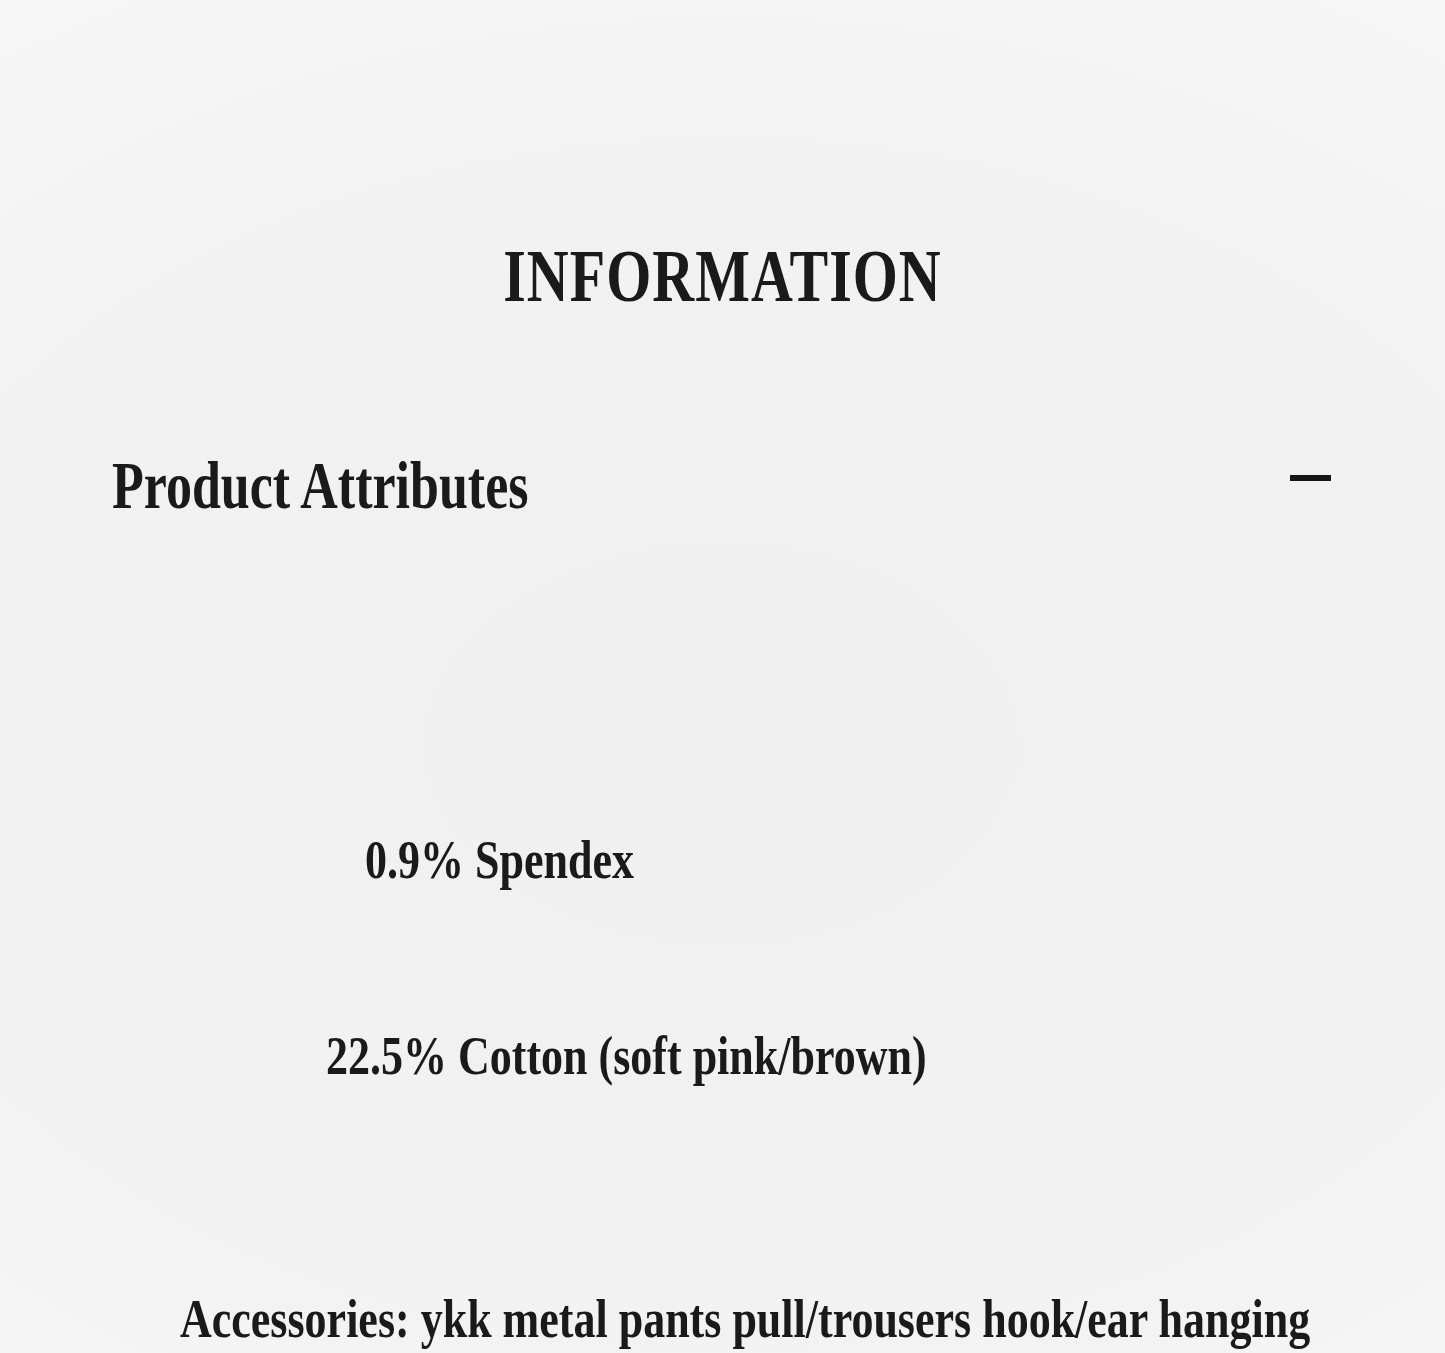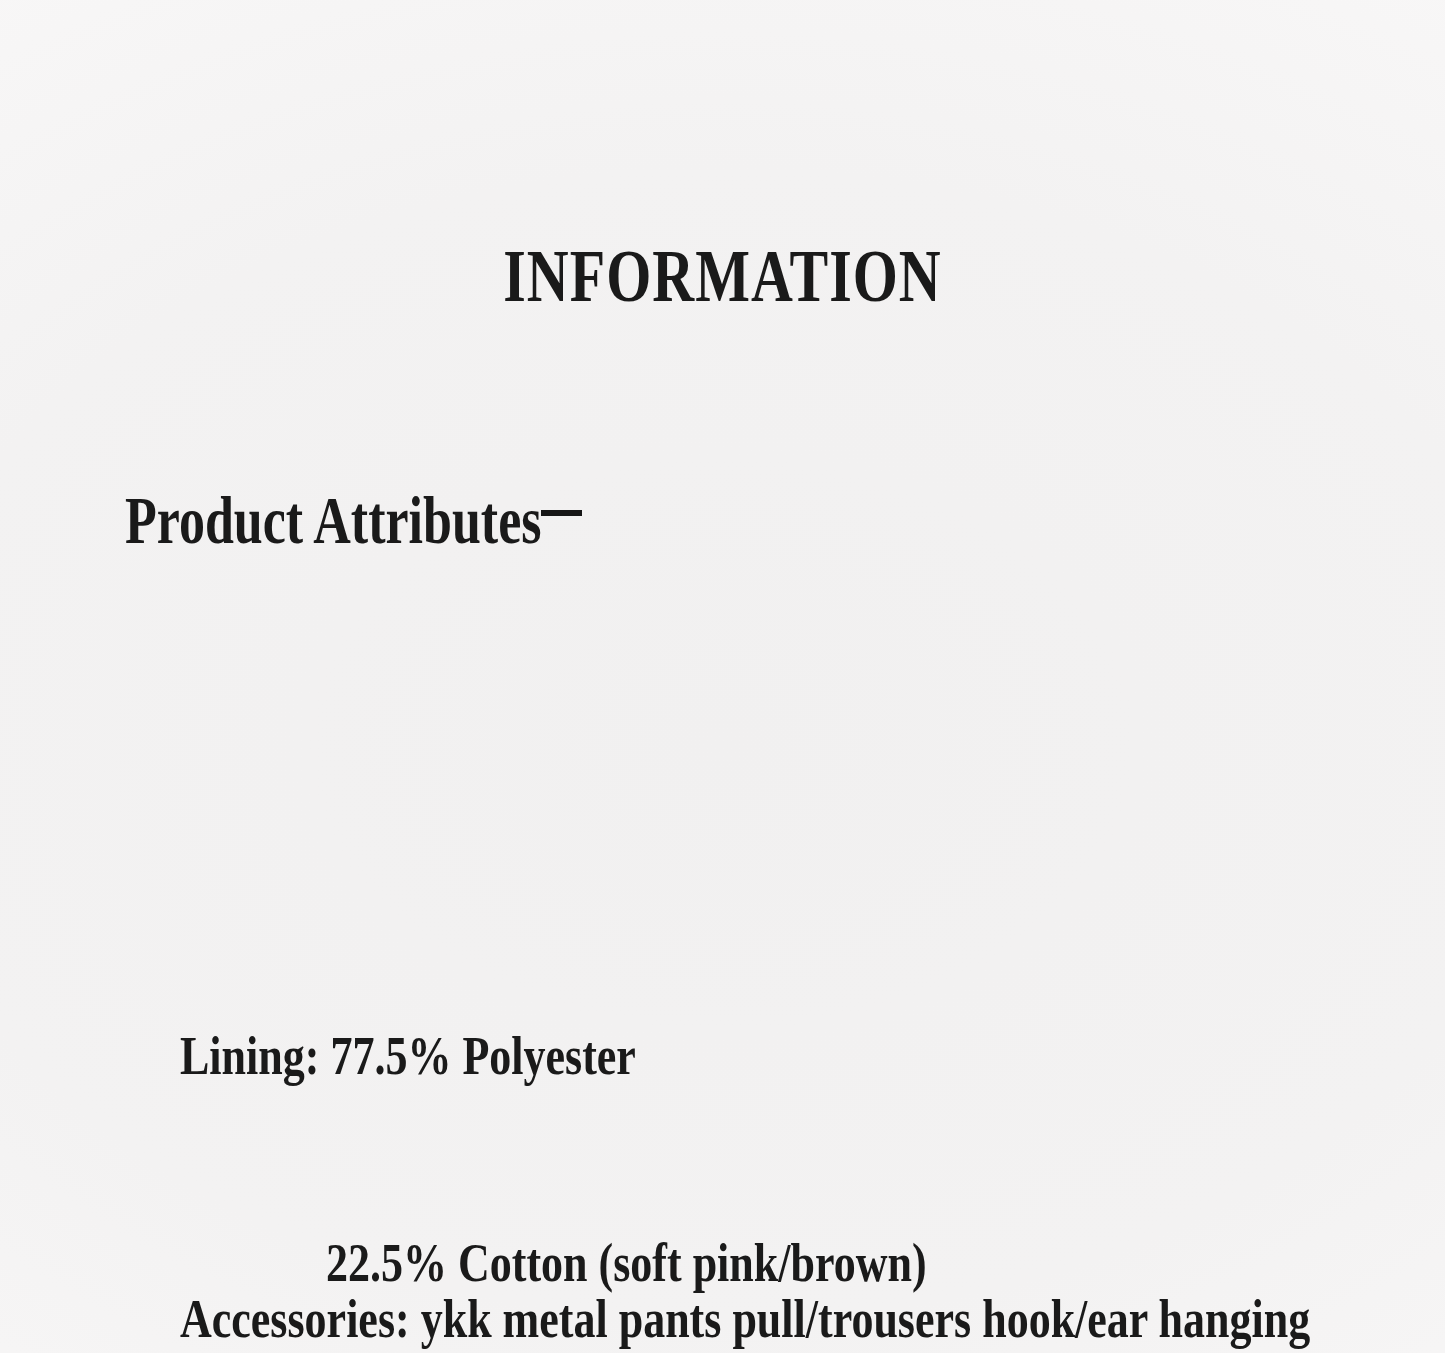--- a/index.html
+++ b/index.html
@@ -31,29 +31,29 @@
     text-align: center;
     font-size: 58px;
     line-height: 70px;
     letter-spacing: 1px;
     margin: 0;
     font-weight: 700;
   }
   .page-title .tall { transform: scaleY(1.28); }
   .section-header {
     position: absolute;
-    top: 486px;
+    top: 451px;
     left: 112px;
     right: 114px;
     display: flex;
+    justify-content: space-between;
     align-items: flex-start;
     font-size: 52px;
     line-height: 69px;
     cursor: pointer;
-    margin-left: 13px;
   }
   .section-heading {
     margin: 0;
     font-size: 52px;
     font-weight: 700;
     line-height: 69px;
   }
   .section-heading .tall { transform: scaleY(1.3); }
   .minus-icon {
     width: 41px;
@@ -89,26 +89,26 @@
 
   <div class="section-header">
     <h2 class="section-heading">
       <span class="tall">Product Attributes</span>
     </h2>
     <div class="minus-icon"></div>
   </div>
 
 
   <div class="attr attr-material">
+    <div class="line indent-material">
+      <span class="tall">0.9% Spendex</span>
+    </div>
   </div>
 
   <div class="attr attr-lining">
-    <div class="line">
-      <span class="tall">Lining: 77.5% Polyester</span>
-    </div>
     <div class="line indent-lining">
       <span class="tall">22.5% Cotton (soft pink/brown)</span>
     </div>
 
   </div>
 
   <div class="attr attr-accessories">
     <div class="line">
       <span class="tall">Accessories: ykk metal pants pull/trousers hook/ear hanging</span>
     </div>

